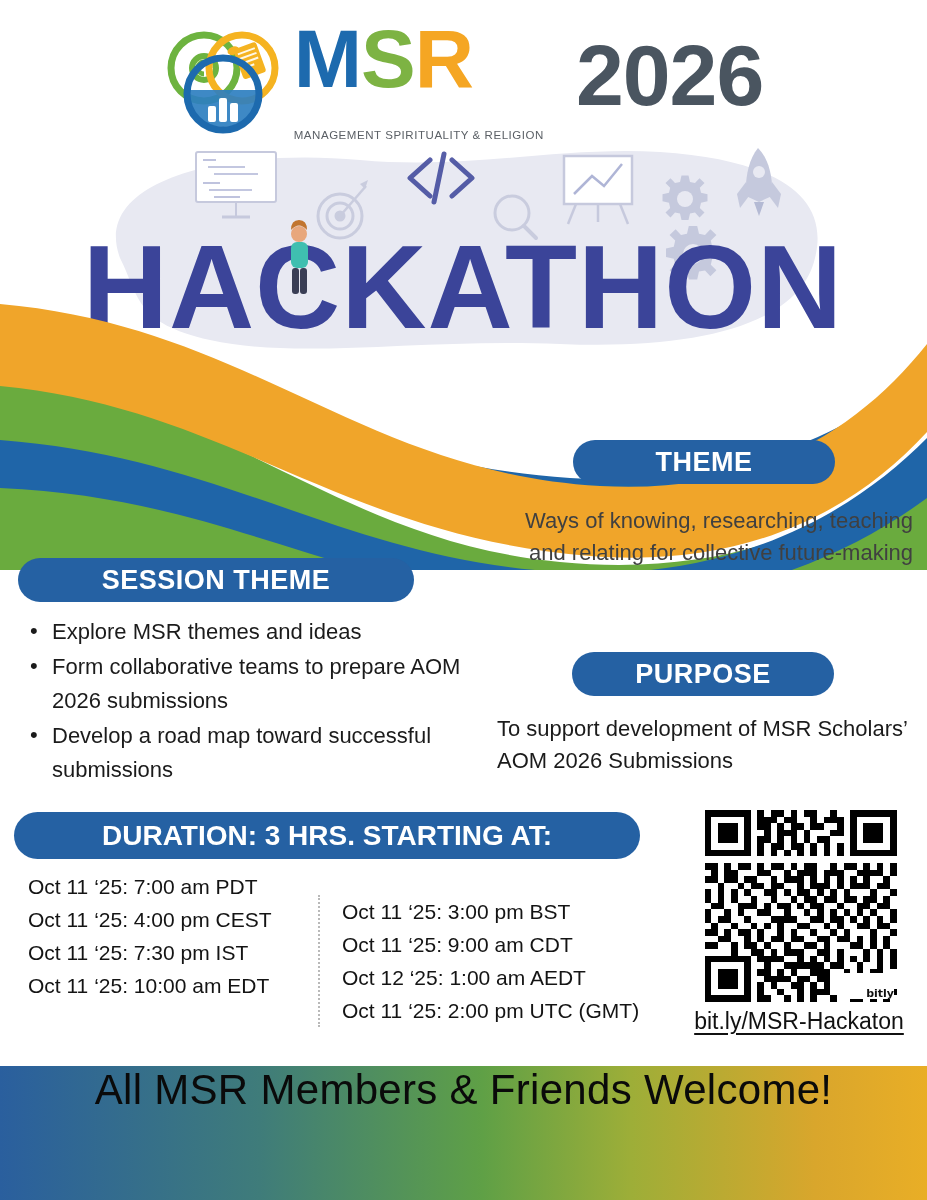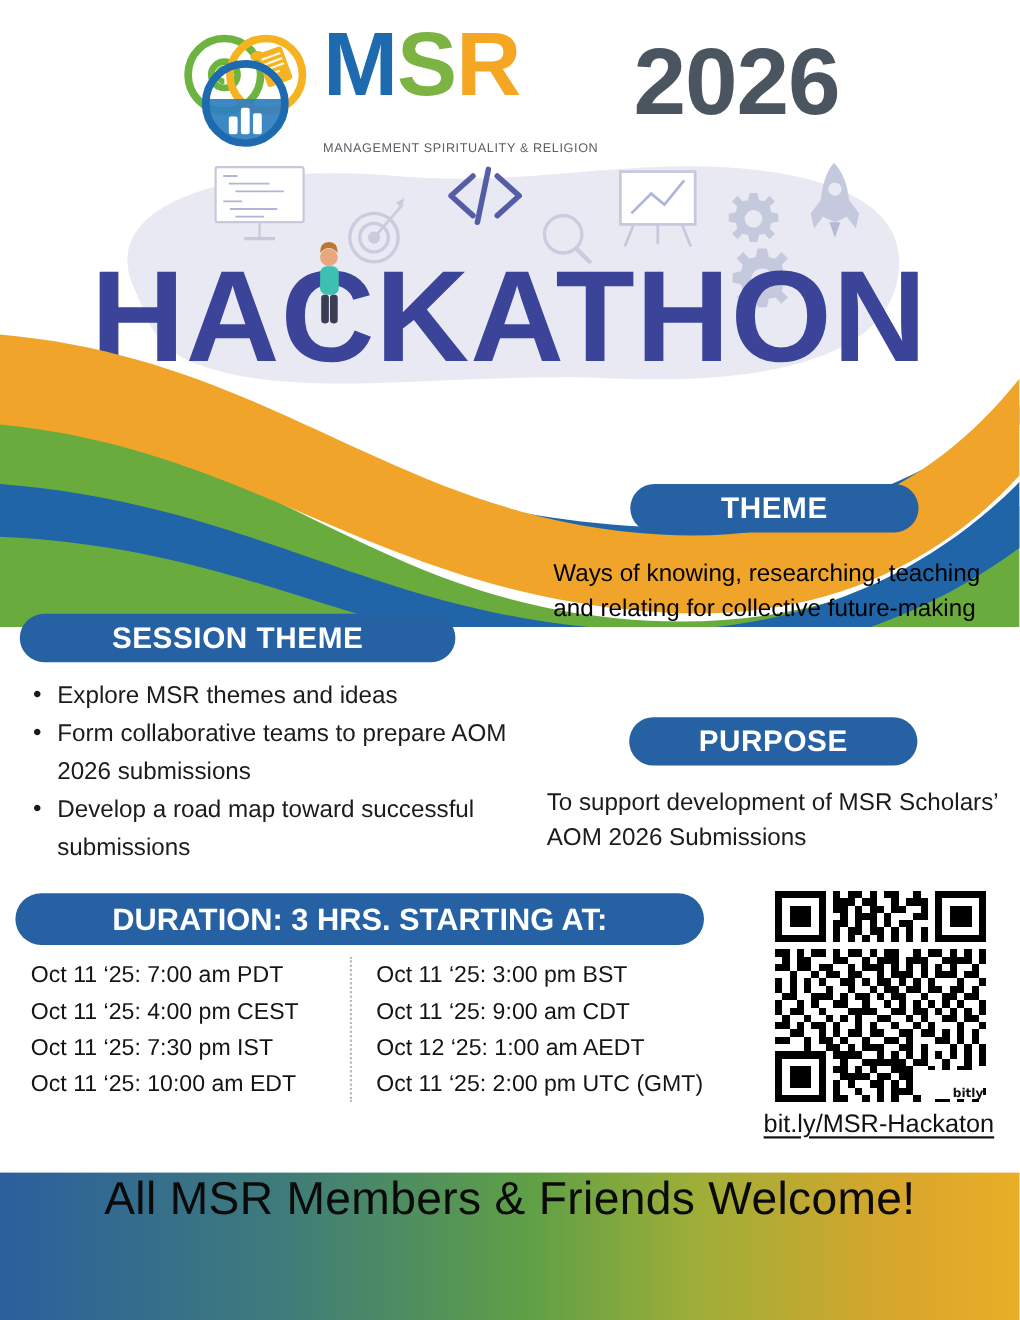--- a/index.html
+++ b/index.html
@@ -48,21 +48,21 @@
   }
 
   #theme-pill    { left:573px; top:440px; width:262px; height:44px; font-size:27px; }
   #goals-pill    { left:18px;  top:558px; width:396px; height:44px; font-size:27px; }
   #purpose-pill  { left:572px; top:652px; width:262px; height:44px; font-size:27px; }
   #duration-pill { left:14px;  top:812px; width:626px; height:47px; font-size:28px; letter-spacing:0px;}
 
   
   .theme-text {
     position:absolute; left:503px; top:505px; width:410px;
-    font-size:22px; line-height:32px; color:#000000;
+    font-size:22px; line-height:32px; color:#404040;text-align:right;
   }
   .purpose-text {
     position:absolute; left:497px; top:713px; width:420px;
     font-size:22px; line-height:32px; color:#1b1b1b;
   }
   .goals-list {
     position:absolute; left:22px; top:615px; width:440px;
     font-size:22px; line-height:34px; color:#1b1b1b; list-style:none;
   }
   .goals-list li { position:relative; padding-left:30px; margin-bottom:1px; }
@@ -70,21 +70,21 @@
     content:"\2022"; position:absolute; left:8px; top:-1px; font-size:22px;
   }
 
   
   .times {
     position:absolute; left:28px; top:870px; width:640px;
     display:flex; gap:0px;
   }
   .times-col { font-size:21px; line-height:33px; color:#141414; }
   .times-col.left  { width:290px; }
-  .times-col.right { width:340px; padding-left:22px; border-left:2px dotted #b9b9b9; }
+  .times-col.right { width:340px; padding-left:22px; border-left:2px dotted #b9b9b9;margin-top:25px; }
   .times-col div { white-space:nowrap; }
 
   
   .qr-wrap { position:absolute; left:703px; top:810px; width:195px; height:192px; }
   .qr-wrap svg { display:block; }
   .qr-bitly {
     position:absolute; right:4px; bottom:2px; font-size:11px;
     font-weight:bold; color:#111; font-family:"DejaVu Sans", sans-serif;
   }
   .qr-link {

